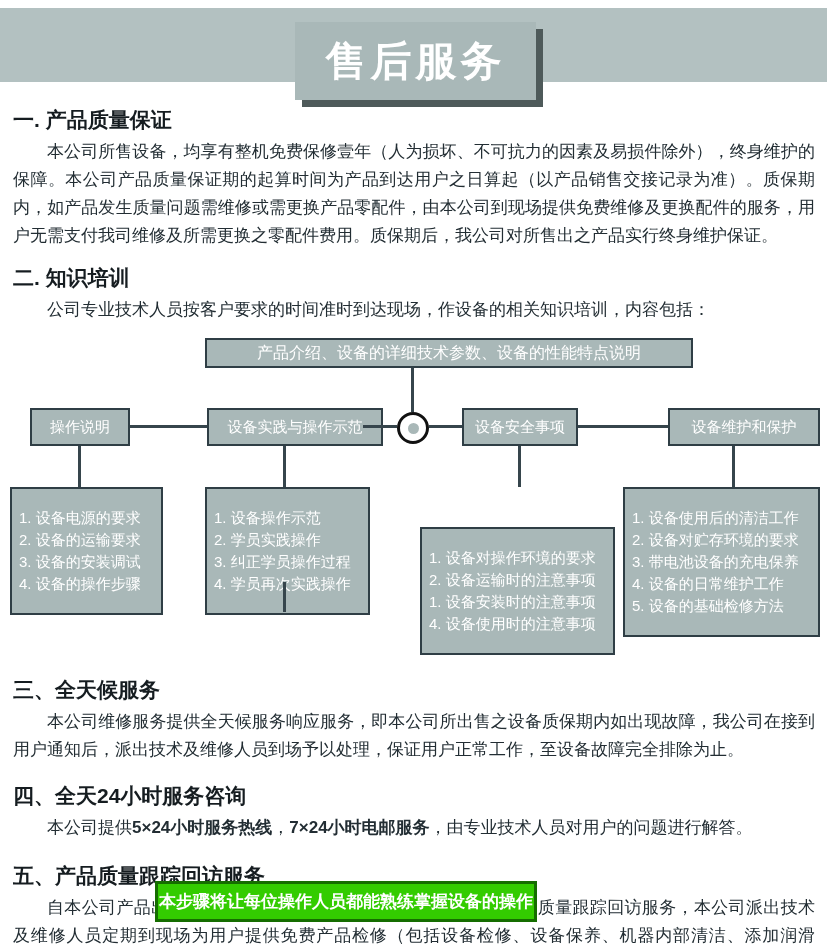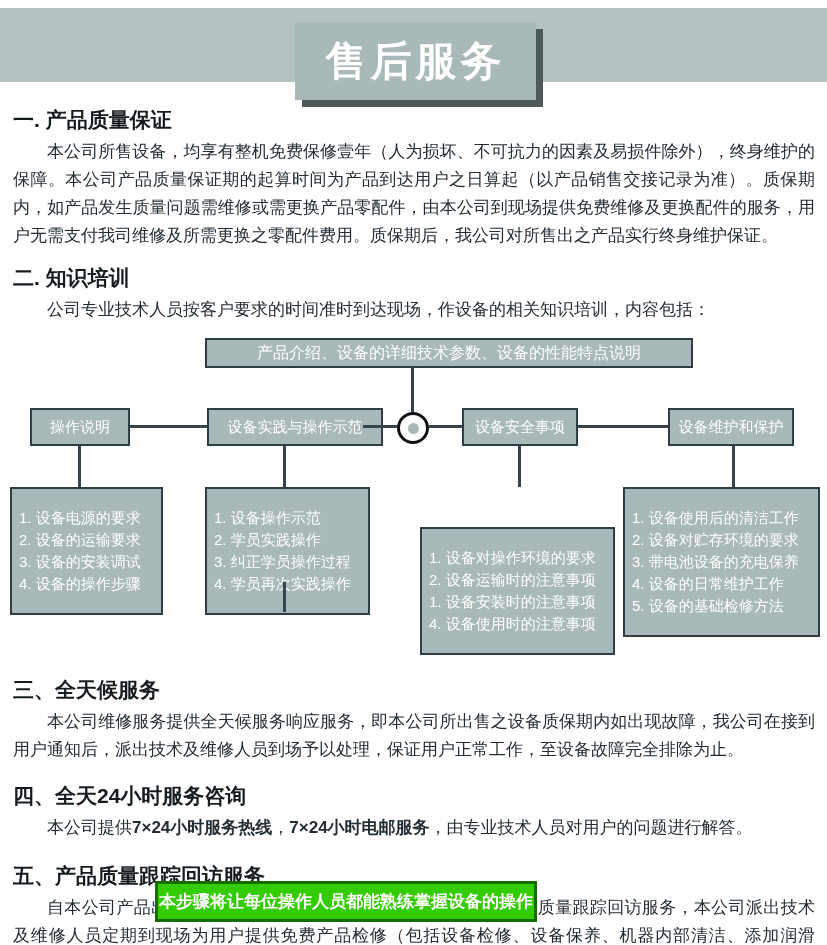--- a/index.html
+++ b/index.html
@@ -132,21 +132,21 @@
     <div class="flow">
       <div class="flow-abs">
 
         <div class="fbox" style="left:205px; top:8px; width:488px; height:30px;">产品介绍、设备的详细技术参数、设备的性能特点说明</div>
 
         <div class="line vline" style="left:411px; top:38px; height:44px;"></div>
 
         <div class="fbox" style="left:30px;  top:78px; width:100px; height:38px; font-size:15px;">操作说明</div>
         <div class="fbox" style="left:207px; top:78px; width:176px; height:38px; font-size:15px;">设备实践与操作示范</div>
         <div class="fbox" style="left:462px; top:78px; width:116px; height:38px; font-size:15px;">设备安全事项</div>
-        <div class="fbox" style="left:668px; top:78px; width:126px; height:38px; font-size:15px;">设备维护和保护</div>
+        <div class="fbox" style="left:668px; top:78px; width:152px; height:38px; font-size:15px;">设备维护和保护</div>
 
         <div class="node-circle">
             <i></i>
           </div>
 
         <div class="line hline" style="left:130px; top:95px; width:77px;"></div>
         <div class="line hline" style="left:363px; top:95px; width:34px;"></div>
         <div class="line hline" style="left:429px; top:95px; width:33px;"></div>
         <div class="line hline" style="left:578px; top:95px; width:90px;"></div>
 
@@ -185,19 +185,19 @@
 
         <div class="green-box">本步骤将让每位操作人员都能熟练掌握设备的操作</div>
 
       </div>
     </div>
 
     <div class="sec-heading">三、全天候服务</div>
     <div class="para">本公司维修服务提供全天候服务响应服务，即本公司所出售之设备质保期内如出现故障，我公司在接到用户通知后，派出技术及维修人员到场予以处理，保证用户正常工作，至设备故障完全排除为止。</div>
 
     <div class="sec-heading" style="margin-top:18px;">四、全天24小时服务咨询</div>
-    <div class="para"><span>本公司提供</span><span class="b">7×24小时服务热线</span><span>，</span><span class="b">7×24小时电邮服务</span><span>，由专业技术人员对用户的问题进行解答。</span></div>
+    <div class="para"><span>本公司提供</span><span class="b">5×24小时服务热线</span><span>，</span><span class="b">7×24小时电邮服务</span><span>，由专业技术人员对用户的问题进行解答。</span></div>
 
     <div class="sec-heading" style="margin-top:20px;">五、产品质量跟踪回访服务</div>
     <div class="para">自本公司产品出售之日起,本公司对用户所购之产品实行定期产品质量跟踪回访服务，本公司派出技术及维修人员定期到现场为用户提供免费产品检修（包括设备检修、设备保养、机器内部清洁、添加润滑油），对用户日常使用中遇到问题提供解答，实时解决用户在设备使用过程遇到的问题，针对设备每个阶段可能出现的问题与用户进行沟通和交流，做到预防设备故障、及早发现设备问题及时排除，以确保用户设备的正常运行。</div>
 
   </div>
 </div>
 
 </body></html>

